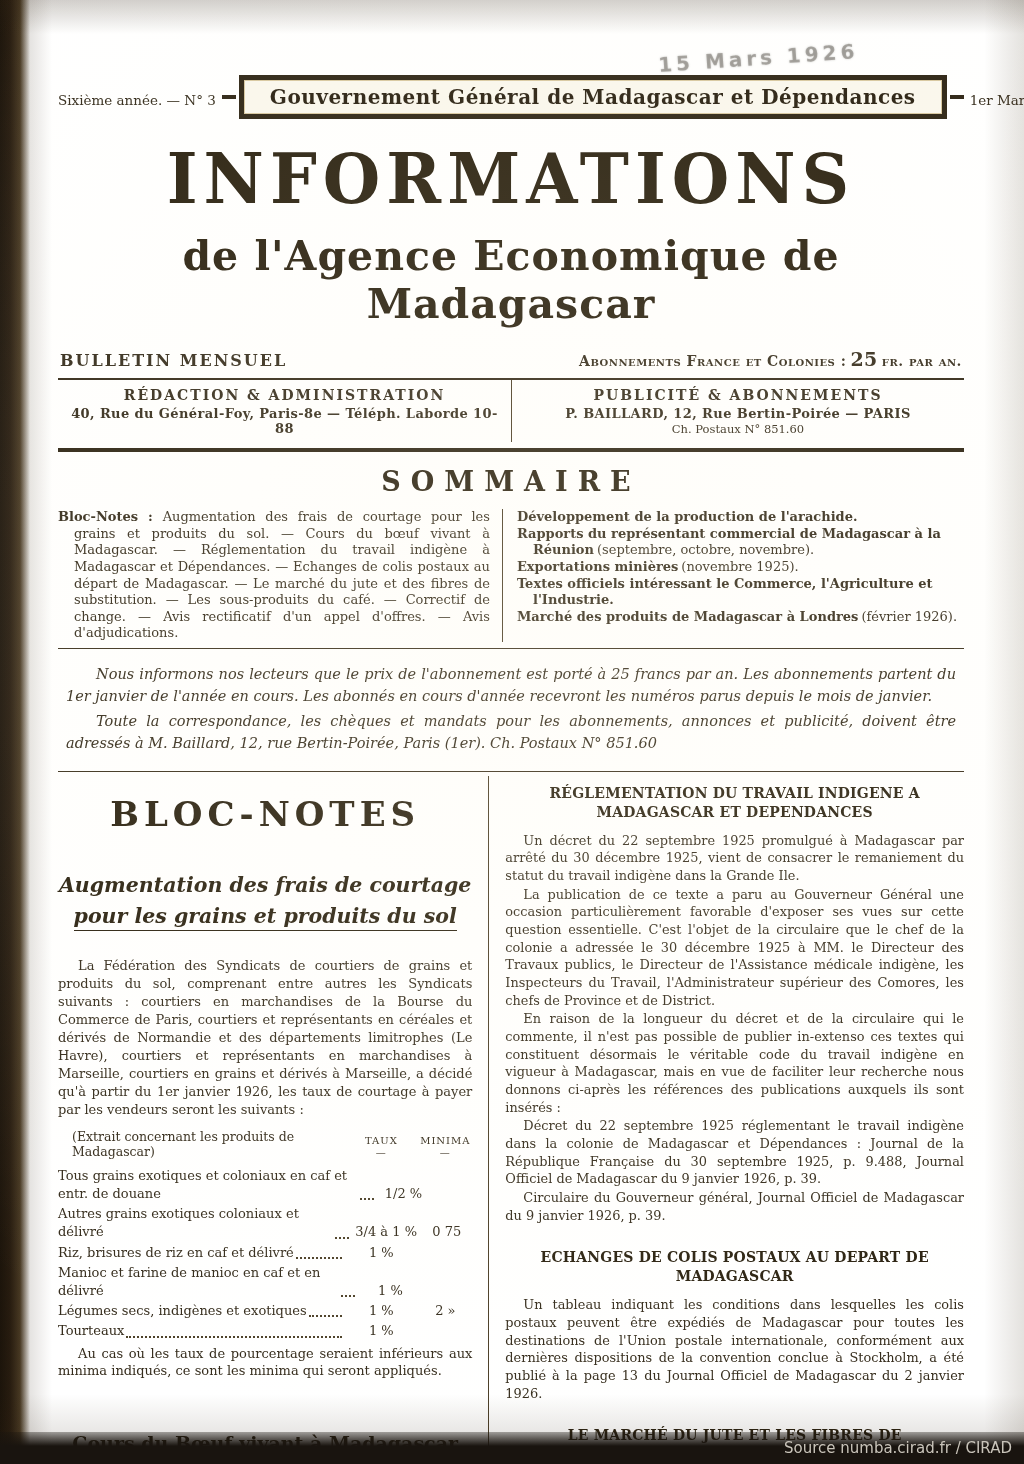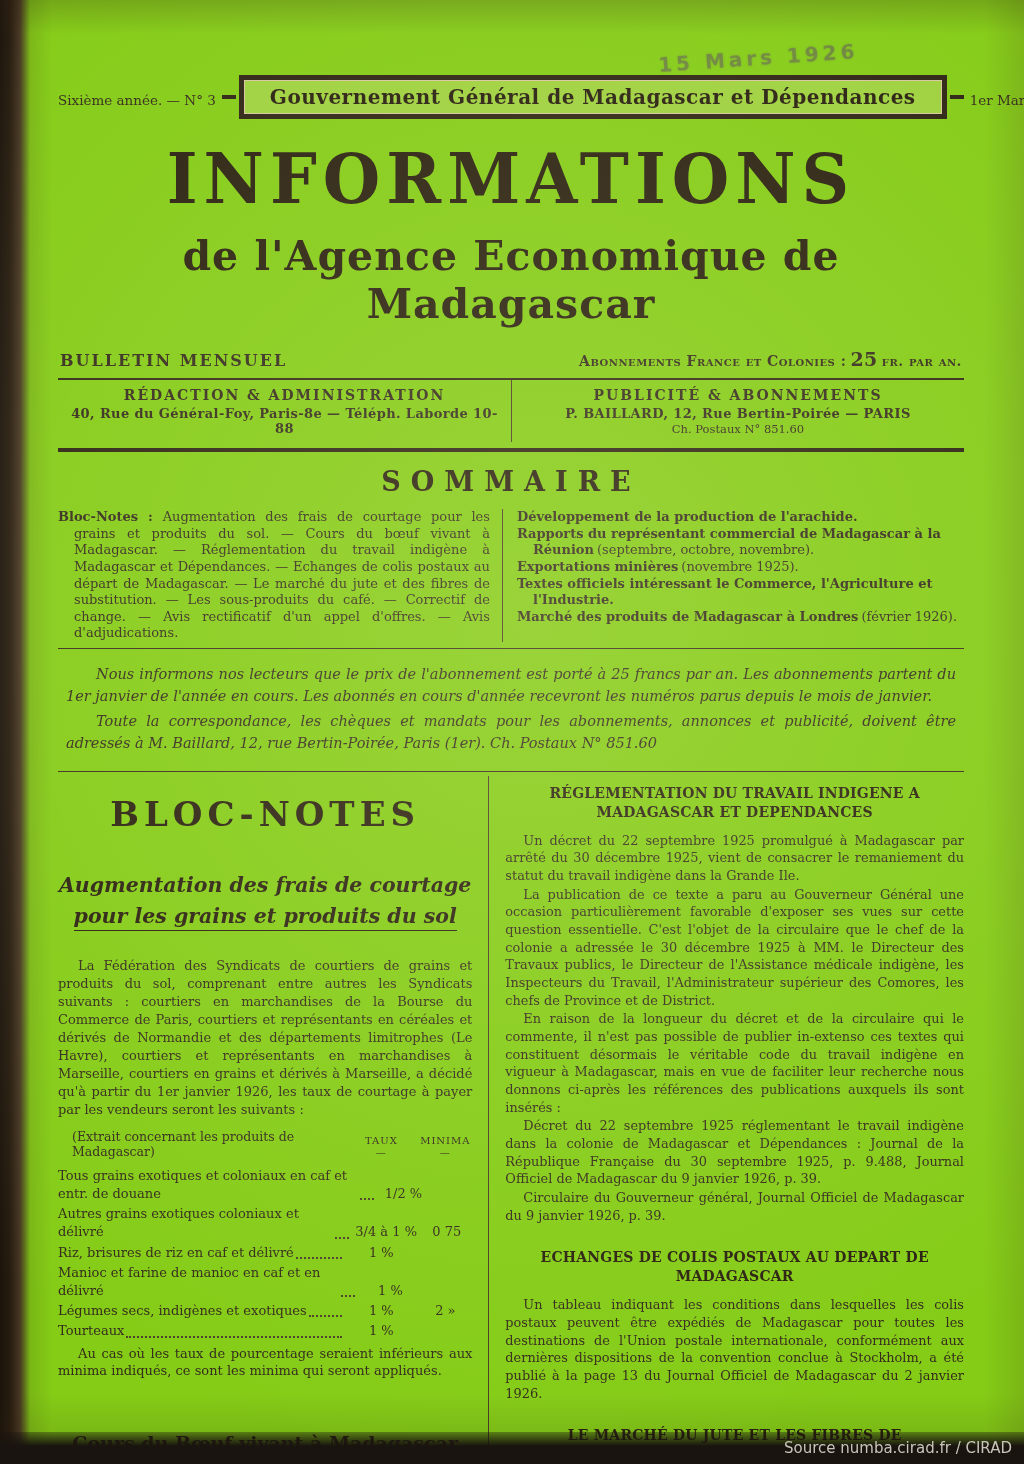--- a/index.html
+++ b/index.html
@@ -1,20 +1,20 @@
 <!DOCTYPE html>
 <html><head>
 <meta charset="utf-8">
 <style>
   * { margin:0; padding:0; box-sizing:border-box; }
   html,body { width:1024px; background:#555; }
   body { font-family:"DejaVu Serif","Liberation Serif",serif; }
 
   .scan { position:relative; width:1024px; height:1464px; overflow:hidden;
-          background:#84cc16; color:#352c1c; }
+          background:#ffffff; color:#352c1c; }
   .paper-shading { position:absolute; inset:0; pointer-events:none;
     background:
       radial-gradient(130% 95% at 52% 42%, rgba(255,246,220,0.18), rgba(0,0,0,0) 62%),
       linear-gradient(90deg, rgba(50,35,18,0.30) 0px, rgba(50,35,18,0) 52px),
       linear-gradient(270deg, rgba(60,45,22,0.14) 0px, rgba(60,45,22,0) 40px),
       linear-gradient(180deg, rgba(45,32,16,0.22) 0px, rgba(45,32,16,0) 34px),
       linear-gradient(0deg, rgba(45,32,16,0.20) 0px, rgba(45,32,16,0) 70px);
     z-index:5; }
   .binding { position:absolute; left:0; top:0; bottom:0; width:30px; z-index:4;
     background:linear-gradient(90deg,#130e08 0px,#241a0f 10px,#4c3d26 20px,rgba(76,61,38,0) 30px); }

